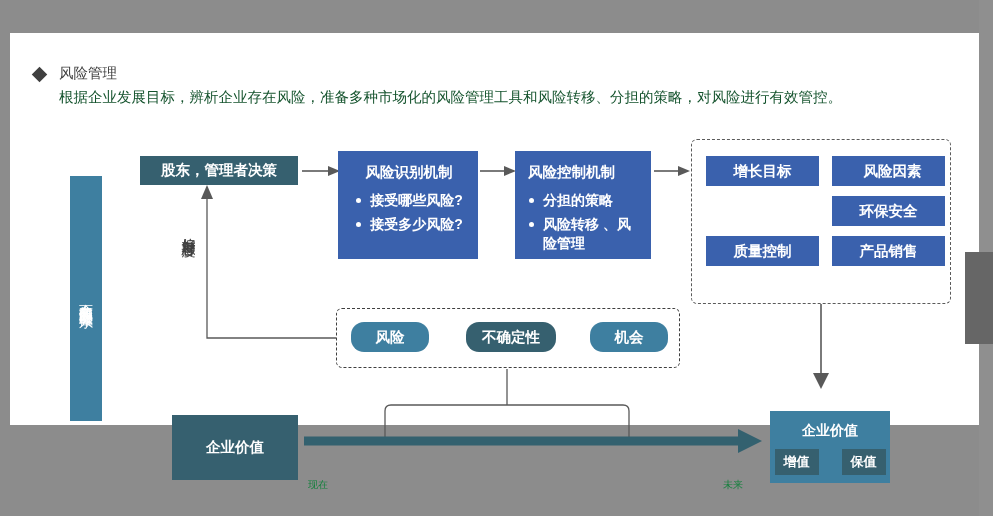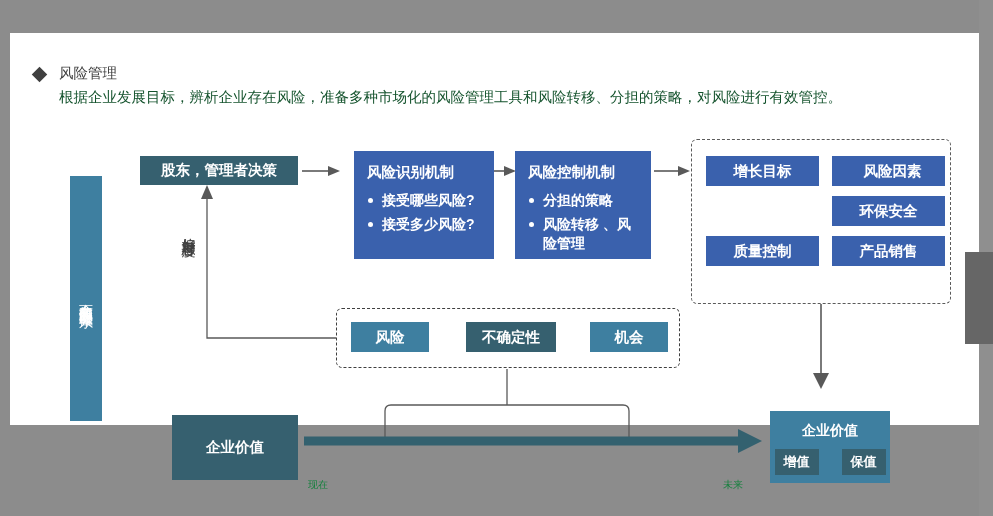--- a/index.html
+++ b/index.html
@@ -67,21 +67,21 @@
   .proc .ttl{font-size:14.5px;font-weight:bold;margin-bottom:9px;}
   .proc ul{margin:0;padding:0;list-style:none;}
   .proc li{
     font-size:14px;font-weight:bold;line-height:19px;
     position:relative;padding-left:15px;margin-bottom:5px;
   }
   .proc li:before{
     content:"";position:absolute;left:1px;top:7px;
     width:5px;height:5px;border-radius:50%;background:#ffffff;
   }
-  #box-identify{left:344px;top:118px;width:140px;height:108px;}
+  #box-identify{left:328px;top:118px;width:140px;height:108px;align-items:center;}
   #box-control{left:505px;top:118px;width:136px;height:108px;}
 
   
   #dash-right{
     position:absolute;left:681px;top:106px;width:260px;height:165px;
     border:1.4px dashed #5a5a5a;border-radius:6px;box-sizing:border-box;
   }
   .tag{
     width:113px;height:30px;font-size:14.5px;font-weight:bold;
   }
@@ -90,21 +90,21 @@
   #tag-2{left:696px;top:163px;}
   #tag-3{left:822px;top:163px;}
   #tag-4{left:696px;top:203px;}
   #tag-5{left:822px;top:203px;}
 
   
   #dash-mid{
     position:absolute;left:326px;top:275px;width:344px;height:60px;
     border:1.4px dashed #3f3f3f;border-radius:6px;box-sizing:border-box;
   }
-  .ruo{width:78px;height:30px;font-size:14.5px;font-weight:bold;}
+  .ruo{width:78px;height:30px;font-size:14.5px;font-weight:bold;border-radius:13px;}
   #ruo-0{left:341px;top:289px;width:78px;}
   #ruo-1{left:456px;top:289px;width:90px;}
   #ruo-2{left:580px;top:289px;width:78px;}
 
   
   #box-value-now{
     left:162px;top:382px;width:126px;height:65px;
     font-size:14.5px;font-weight:bold;
   }
   #box-value-future{

